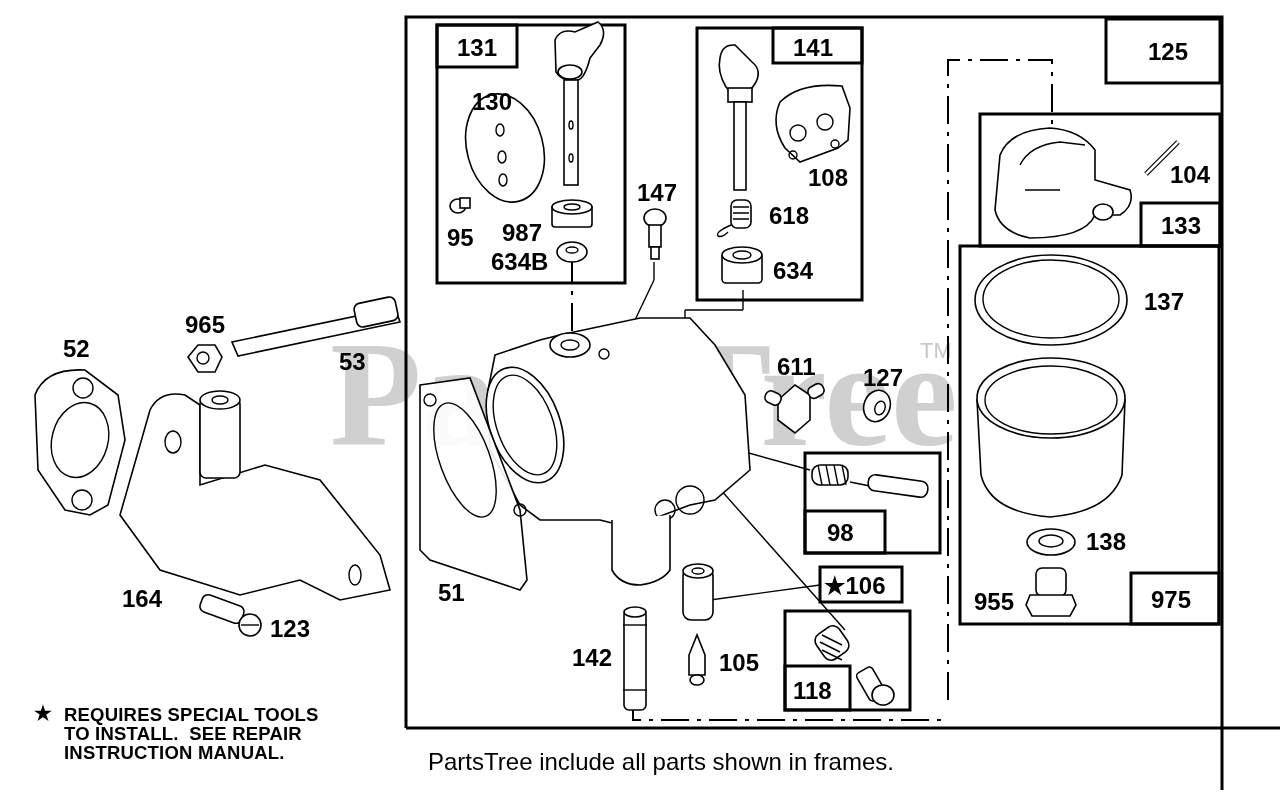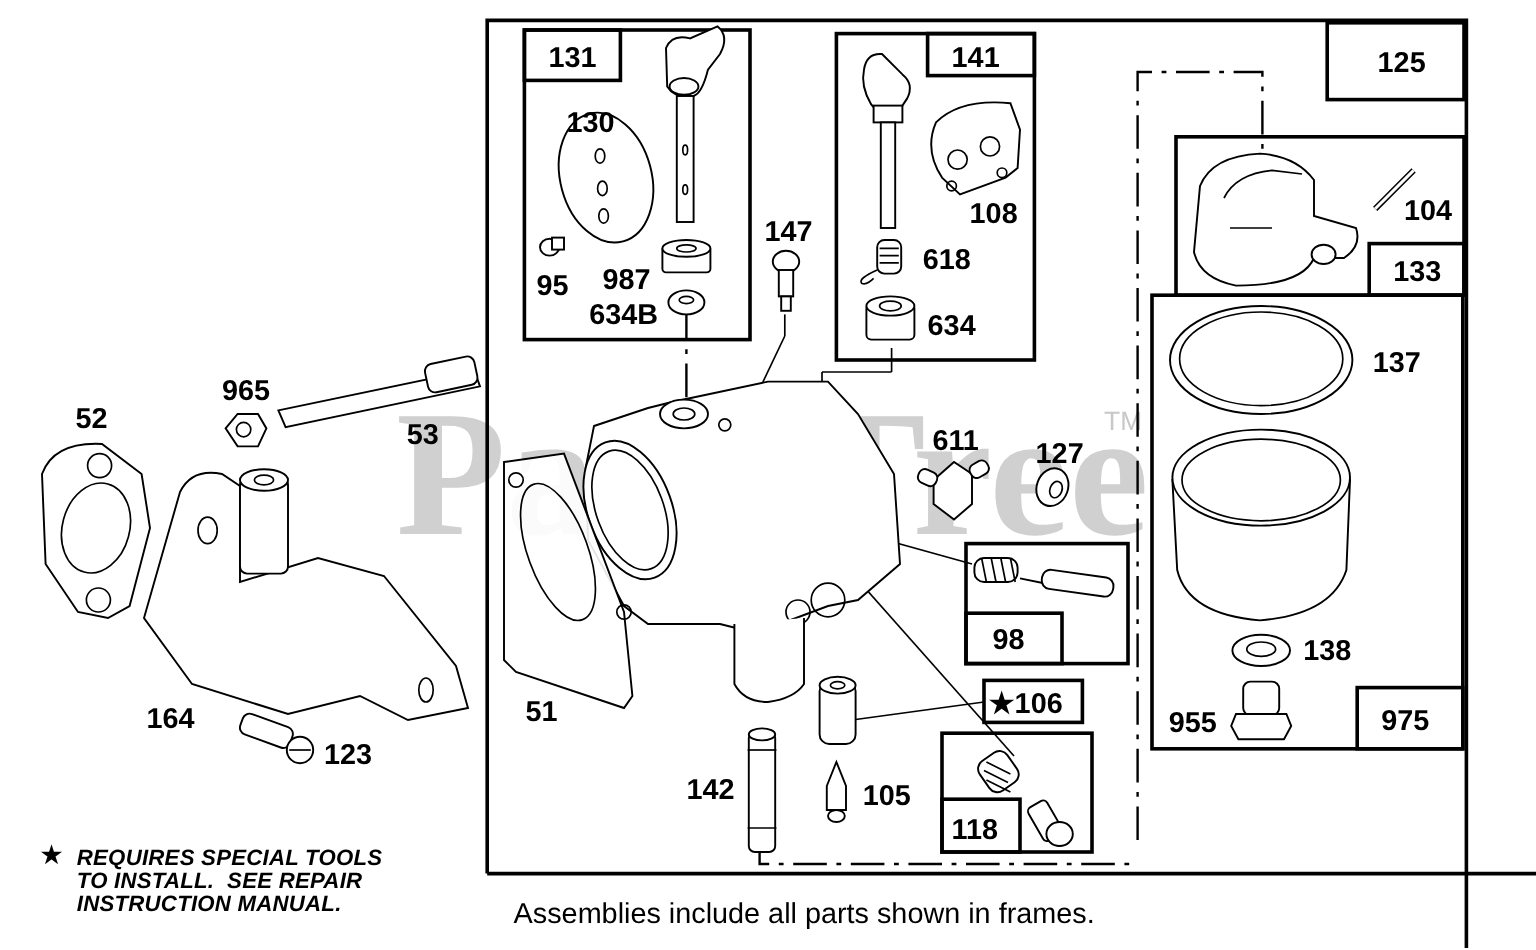--- a/index.html
+++ b/index.html
@@ -6,21 +6,21 @@
   body { width: 1280px; height: 792px; position: relative; overflow: hidden;
          font-family: "Liberation Sans", sans-serif; color: #000; }
   #diagram { position: absolute; left: 0; top: 0; width: 1280px; height: 792px; }
   .lbl { font-family: "Liberation Sans", sans-serif; font-weight: bold; font-size: 24px; fill: #000; }
   .box-lbl { font-family: "Liberation Sans", sans-serif; font-weight: bold; font-size: 24px; fill: #000; }
   .wm { font-family: "Liberation Serif", serif; font-weight: bold; font-size: 150px; fill: #c8c8c8; opacity: 0.85; }
   .tm { font-family: "Liberation Sans", sans-serif; font-size: 22px; fill: #c8c8c8; }
   .note { position: absolute; left: 34px; top: 705px; font-weight: bold; font-size: 18.5px; line-height: 19px;
           font-family: "Liberation Sans", sans-serif; letter-spacing: 0.2px; }
   .note .star { position: absolute; left: 0; top: -1px; font-size: 20px; }
-  .note .txt { position: absolute; left: 30px; top: 0; white-space: pre; width: 360px; font-style: italic; }
+  .note .txt { position: absolute; left: 30px; top: 0; white-space: pre; width: 360px; }
   .caption { position: absolute; left: 428px; top: 748px; font-size: 24px; font-family: "Liberation Sans", sans-serif; white-space: nowrap; }
   .part { fill: #fff; stroke: #000; stroke-width: 1.6; }
   .thin { fill: none; stroke: #000; stroke-width: 1.4; }
   .frame { fill: none; stroke: #000; stroke-width: 3; }
   .dash { fill: none; stroke: #000; stroke-width: 2; stroke-dasharray: 28 8 4 8; }
 </style>
 </head>
 <body>
 
 <svg id="diagram" viewBox="0 0 1280 792" xmlns="http://www.w3.org/2000/svg">
@@ -286,13 +286,13 @@
   <text class="lbl" x="719" y="671">105</text>
 </svg>
 
 <div class="note">
   <span class="star">★</span>
   <span class="txt">REQUIRES SPECIAL TOOLS
 TO INSTALL.  SEE REPAIR
 INSTRUCTION MANUAL.</span>
 </div>
 
-<div class="caption">Assemblies include all parts shown in frames.</div>
+<div class="caption">PartsTree include all parts shown in frames.</div>
 
 </body></html>

